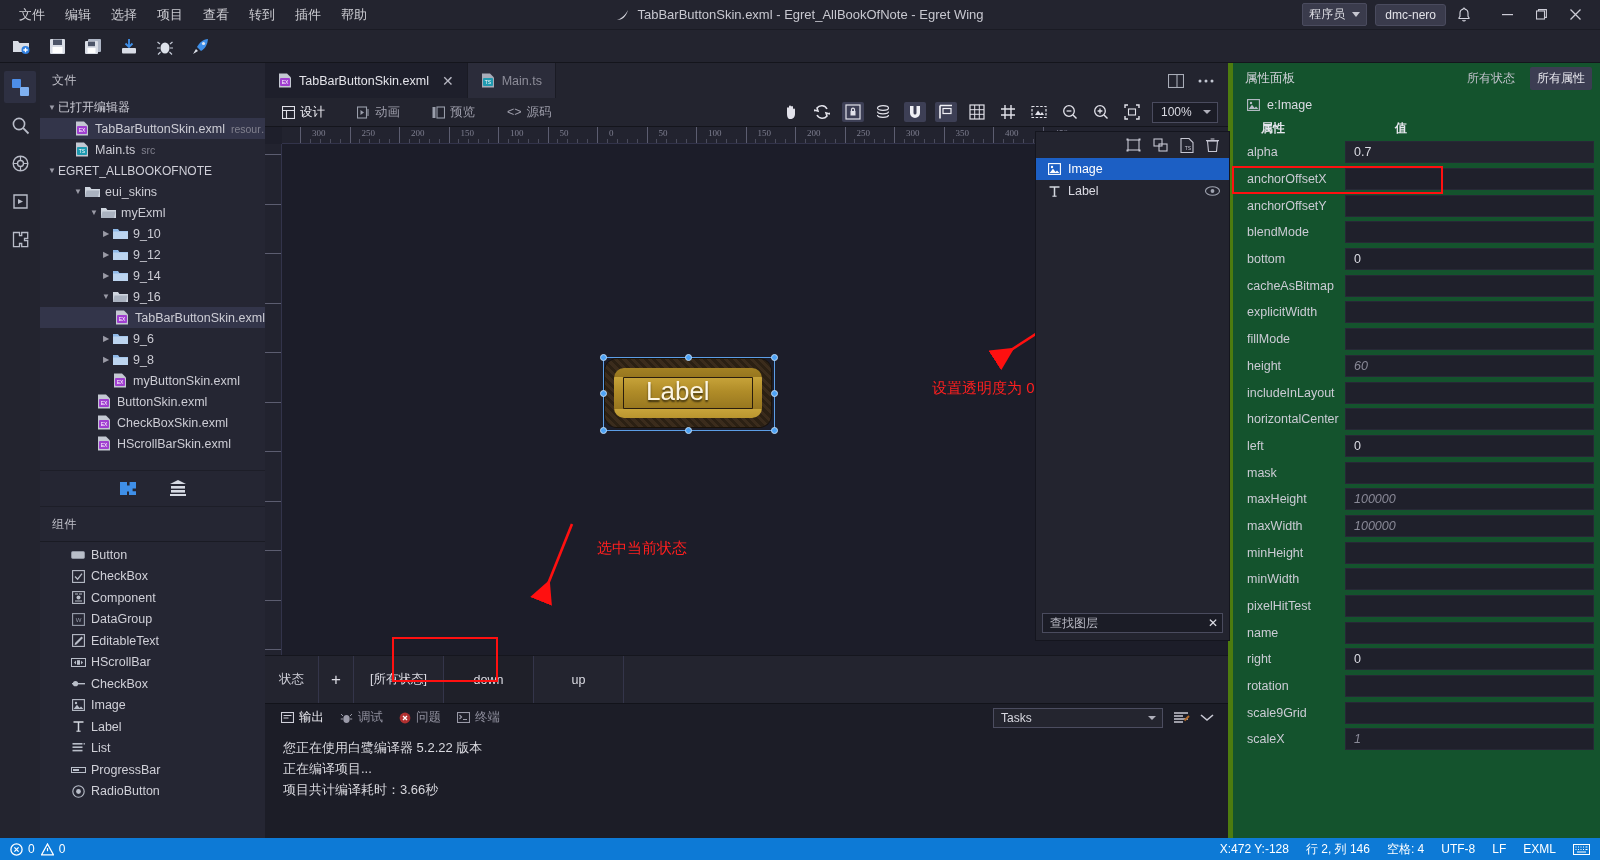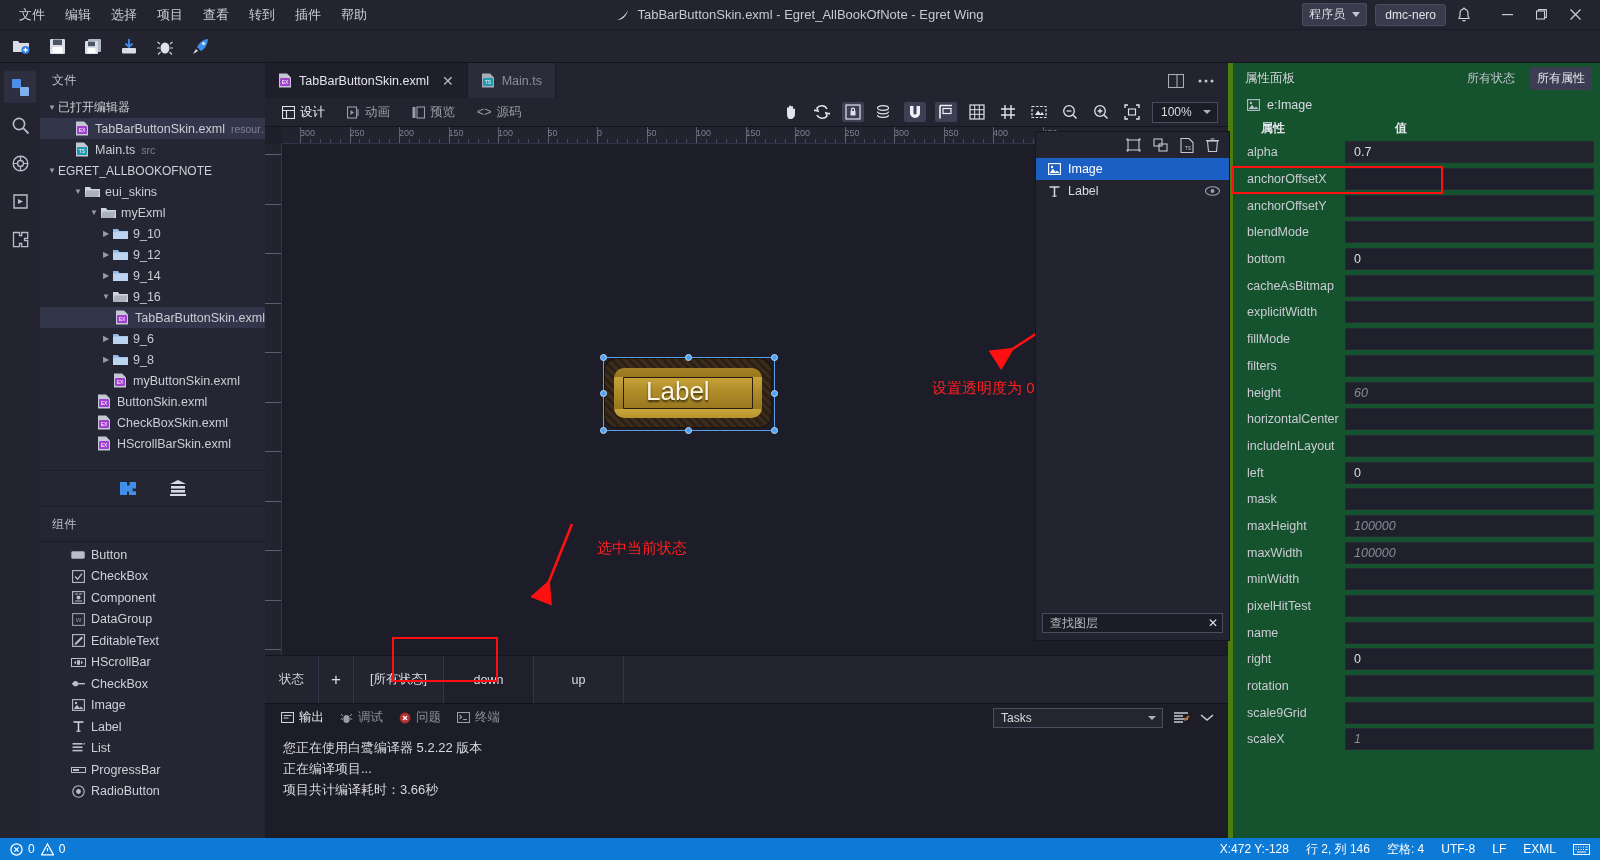--- a/index.html
+++ b/index.html
@@ -80,41 +80,41 @@
   .center { flex:1; display:flex; flex-direction:column; min-width:0; background:#1e1f2b; }
   .tabstrip { height:35px; background:#23242f; display:flex; align-items:stretch; flex:0 0 35px; }
   .etab {
     display:flex; align-items:center; gap:7px; padding:0 13px; font-size:12.5px; color:#8d8d99;
     background:#2b2c3a; border-right:1px solid #1a1b24;
   }
   .etab.active { background:#1e1f2b; color:#e4e4ea; }
   .tab-x { font-size:14px; color:#b9b9c4; margin-left:6px; }
   .tabstrip-right { margin-left:auto; display:flex; align-items:center; gap:14px; padding-right:14px; }
 
-  .modebar { height:29px; background:#23242f; display:flex; align-items:center; gap:8px; padding-left:10px; flex:0 0 29px; border-bottom:1px solid #14151c;}
+  .modebar { height:29px; background:#23242f; display:flex; align-items:center; gap:18px; padding-left:10px; flex:0 0 29px; border-bottom:1px solid #14151c;}
   .mode {
     display:flex; align-items:center; gap:5px; font-size:12.5px; color:#9e9eab; padding:3px 7px; border-radius:2px;
   }
   .mode.active { color:#ececf2; }
   .modebar-right { margin-left:auto; display:flex; align-items:center; gap:9px; padding-right:10px; }
   .mb-ico { width:22px; height:20px; display:flex; align-items:center; justify-content:center; border-radius:2px; }
   .mb-ico.on { background:#3d3f55; }
   .zoom-box {
     width:66px; height:21px; background:#1b1c26; border:1px solid #4a4b5e; color:#dadae2;
     font-size:12px; display:flex; align-items:center; padding-left:8px; position:relative;
   }
   .zoom-box::after { content:""; position:absolute; right:6px; border-left:4px solid transparent; border-right:4px solid transparent; border-top:4px solid #b0b0bb; }
 
   
   .canvas-wrap { flex:1; display:flex; flex-direction:column; min-height:0; position:relative; }
   .ruler-h { height:17px; background:#22232f; border-bottom:1px solid #32334a; position:relative; overflow:hidden; margin-left:17px; }
   .ruler-v { width:17px; background:#22232f; border-right:1px solid #32334a; position:relative; overflow:hidden; }
   .rtick { position:absolute; top:0; height:17px; border-left:1px solid #5c5d70; }
   .rtick.minor { height:5px; top:12px; border-left:1px solid #4a4b5c; }
-  .rlabel { position:absolute; top:1px; font-size:9px; color:#7e7f90; padding-left:0; }
+  .rlabel { position:absolute; top:1px; font-size:9px; color:#7e7f90; padding-left:12px;font-family:Liberation Serif, serif; }
   .rtickv { position:absolute; left:0; width:17px; border-top:1px solid #5c5d70; }
   .canvas-row { flex:1; display:flex; min-height:0; }
   .canvas {
     flex:1; background:#1c1d29; position:relative; overflow:hidden;
   }
   .stage-btn {
     position:absolute; width:155px; height:57px;
     background:
       linear-gradient(to bottom,#c8a43a 0%,#b08c28 45%,#97761f 100%);
     border:9px solid transparent;
@@ -1059,50 +1059,50 @@
           </div>
           <div class="prow">
             <div class="pk">explicitWidth</div>
             <div class="pv"></div>
           </div>
           <div class="prow">
             <div class="pk">fillMode</div>
             <div class="pv"></div>
           </div>
           <div class="prow">
-            <div class="pk">filters</div>
-            <div class="pv"></div>
-          </div>
-          <div class="prow">
             <div class="pk">height</div>
             <div class="pv placeholder">60</div>
           </div>
           <div class="prow">
+            <div class="pk">includeInLayout</div>
+            <div class="pv"></div>
+          </div>
+          <div class="prow">
             <div class="pk">horizontalCenter</div>
-            <div class="pv"></div>
-          </div>
-          <div class="prow">
-            <div class="pk">includeInLayout</div>
             <div class="pv"></div>
           </div>
           <div class="prow">
             <div class="pk">left</div>
             <div class="pv">0</div>
           </div>
           <div class="prow">
             <div class="pk">mask</div>
             <div class="pv"></div>
           </div>
           <div class="prow">
             <div class="pk">maxHeight</div>
             <div class="pv placeholder">100000</div>
           </div>
           <div class="prow">
             <div class="pk">maxWidth</div>
             <div class="pv placeholder">100000</div>
+          </div>
+          <div class="prow">
+            <div class="pk">minHeight</div>
+            <div class="pv"></div>
           </div>
           <div class="prow">
             <div class="pk">minWidth</div>
             <div class="pv"></div>
           </div>
           <div class="prow">
             <div class="pk">pixelHitTest</div>
             <div class="pv"></div>
           </div>
           <div class="prow">

